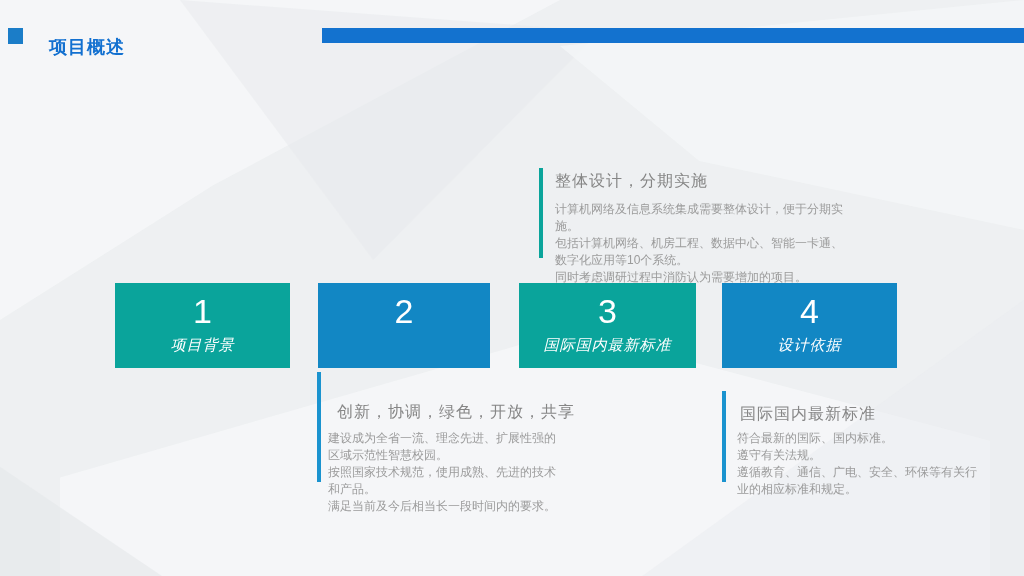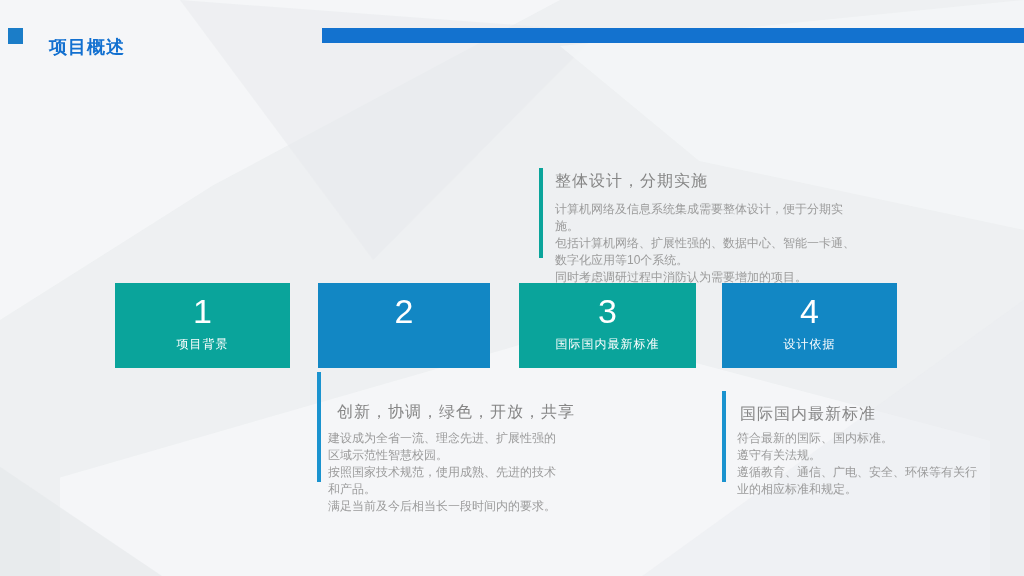--- a/index.html
+++ b/index.html
@@ -53,21 +53,21 @@
   .note-bl .body{position:absolute;left:11px;top:58px;width:315px;}
 
   .note-br{left:722px;top:391px;width:300px;height:126px;}
   .note-br .vline{height:91px;}
   .note-br h2{position:absolute;left:18px;top:13px;}
   .note-br .body{position:absolute;left:15px;top:39px;width:285px;}
 
   
   .block{position:absolute;top:283px;height:85px;color:#ffffff;text-align:center;}
   .block .num{font-size:34px;line-height:34px;margin-top:11px;font-weight:normal;}
-  .block .label{font-size:12px;margin-top:8px;letter-spacing:1px;white-space:nowrap;}
+  .block .label{font-size:15px;margin-top:8px;letter-spacing:1px;white-space:nowrap;font-style:italic;}
   .block-1{left:115px;width:175px;}
   .block-2{left:318px;width:172px;}
   .block-3{left:519px;width:177px;}
   .block-4{left:722px;width:175px;}
 </style>
 </head>
 <body>
 
 <div class="slide">
 
@@ -81,21 +81,21 @@
   <span class="accent-square" style="background: rgb(27, 125, 200);"></span>
   <h1 class="page-title" style="color: rgb(18, 112, 208);">项目概述</h1>
   <div class="header-bar" style="background: rgb(19, 114, 207);"></div>
 
 
   <section class="note note-tr">
     <span class="vline" style="background: rgb(10, 164, 155);"></span>
     <h2>整体设计，分期实施</h2>
     <p class="body">计算机网络及信息系统集成需要整体设计，便于分期实
 施。
-包括计算机网络、扩展性强的、数据中心、智能一卡通、
+包括计算机网络、机房工程、数据中心、智能一卡通、
 数字化应用等10个系统。
 同时考虑调研过程中消防认为需要增加的项目。</p>
   </section>
 
   <div class="block block-1" style="background: rgb(10, 164, 155);">
     <div class="num">1</div>
     <div class="label">项目背景</div>
   </div>
   <div class="block block-2" style="background: rgb(18, 135, 196);">
     <div class="num">2</div>

